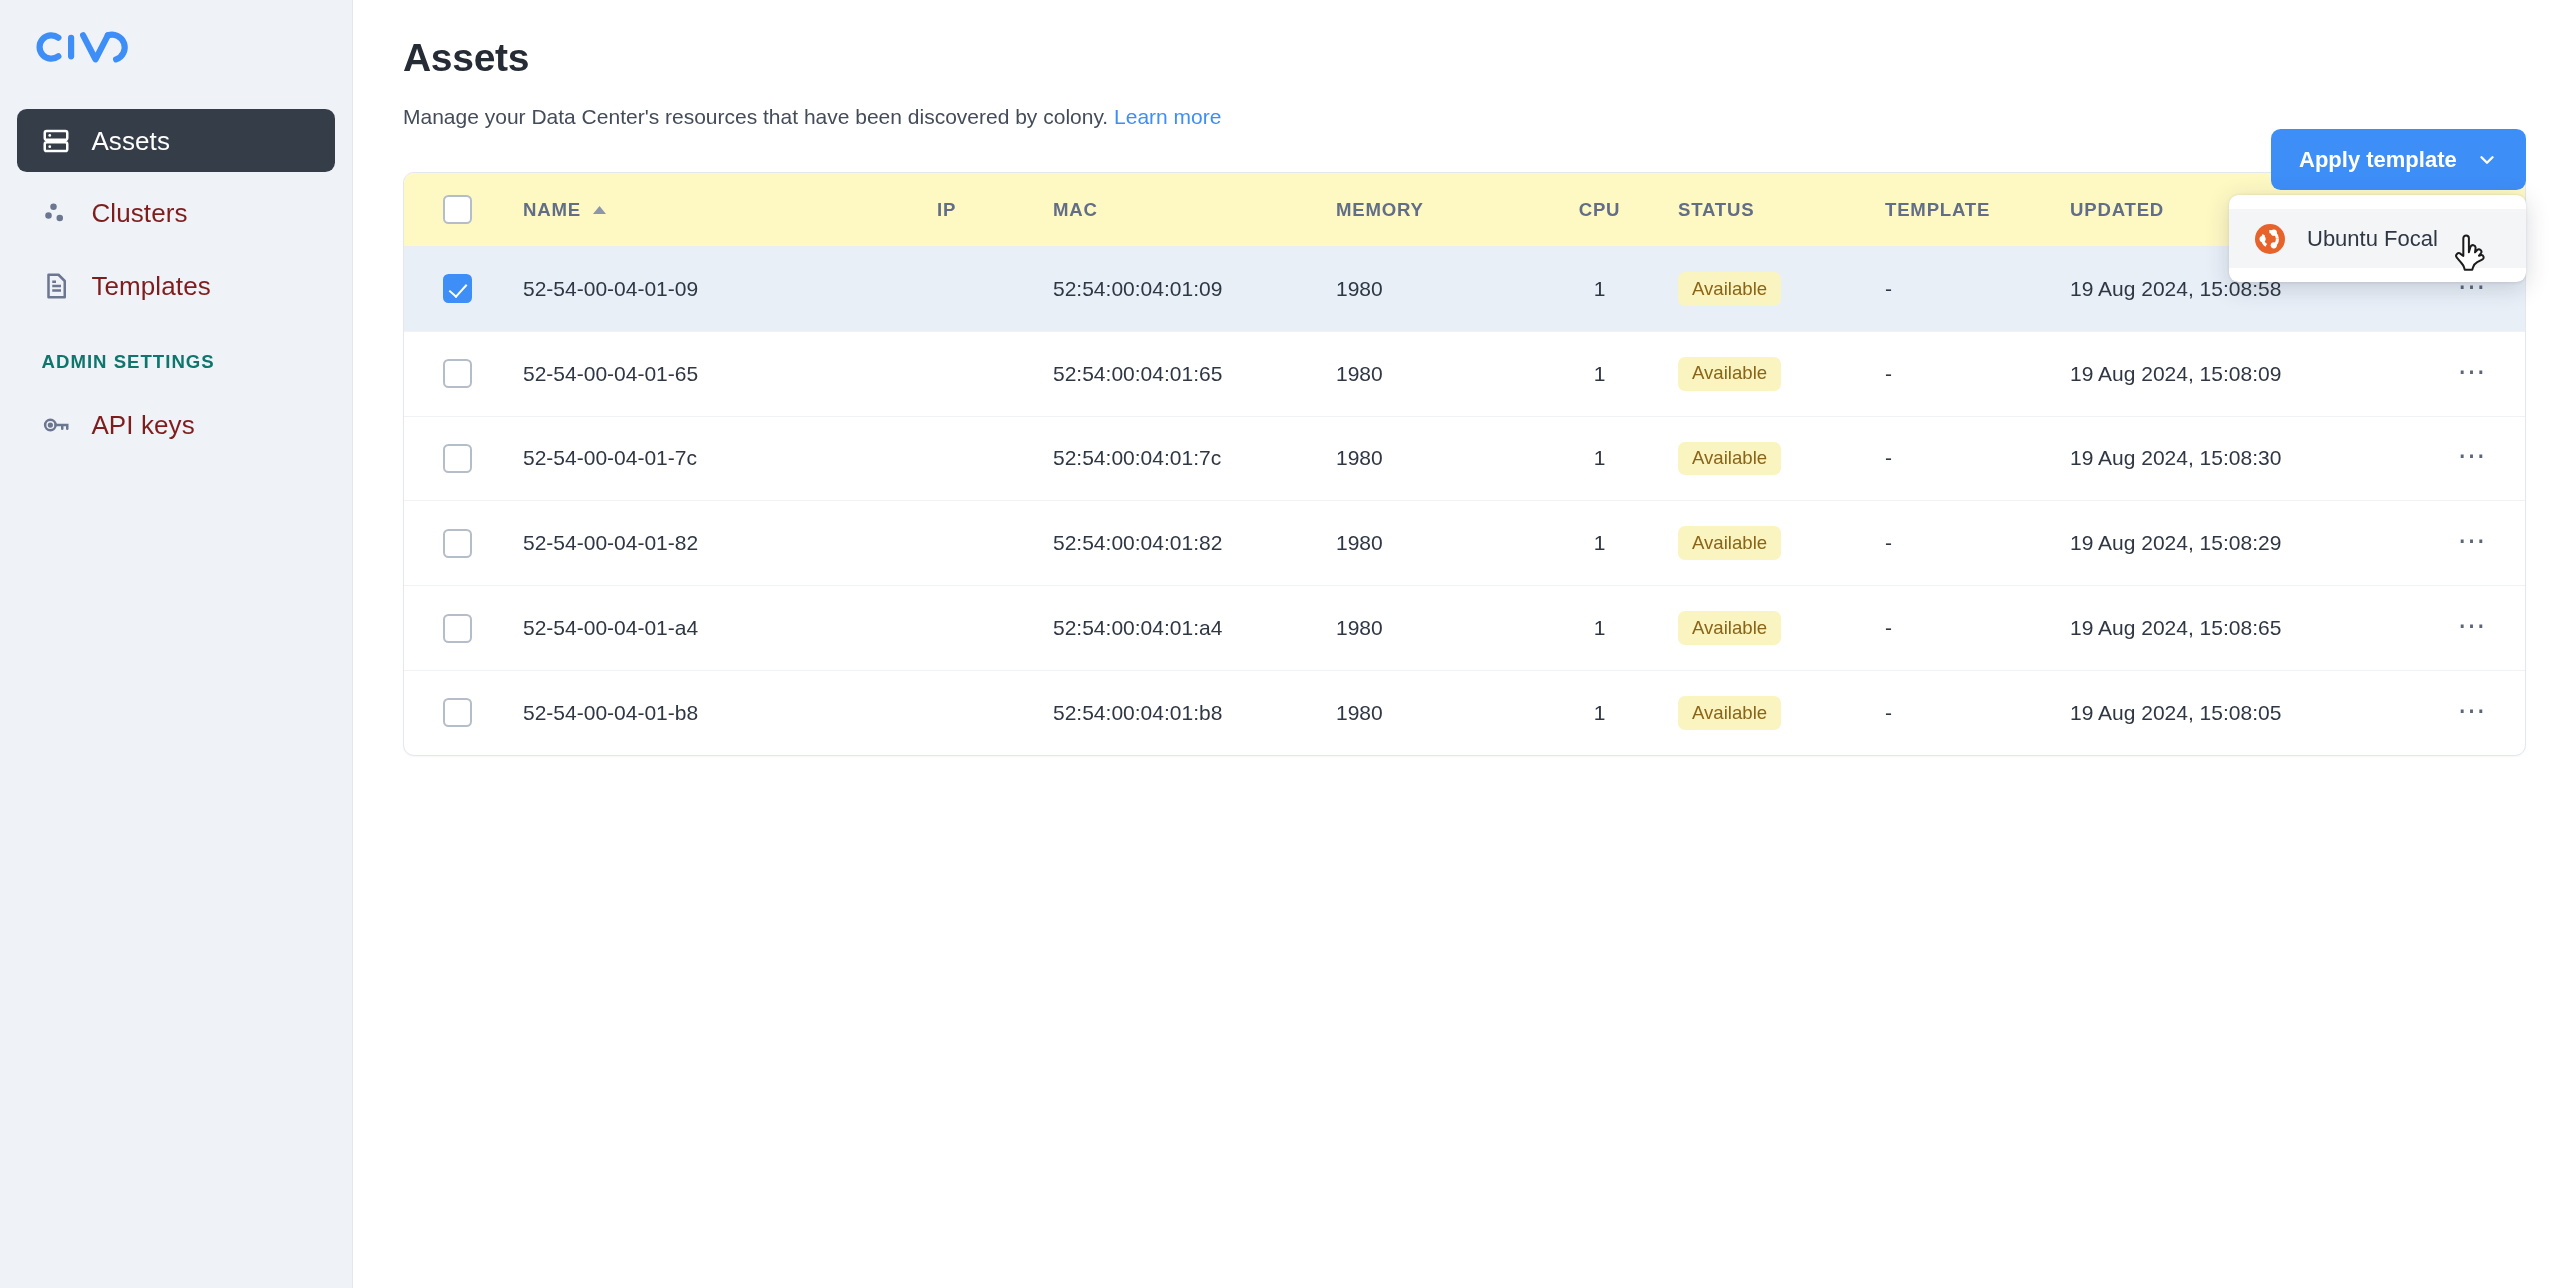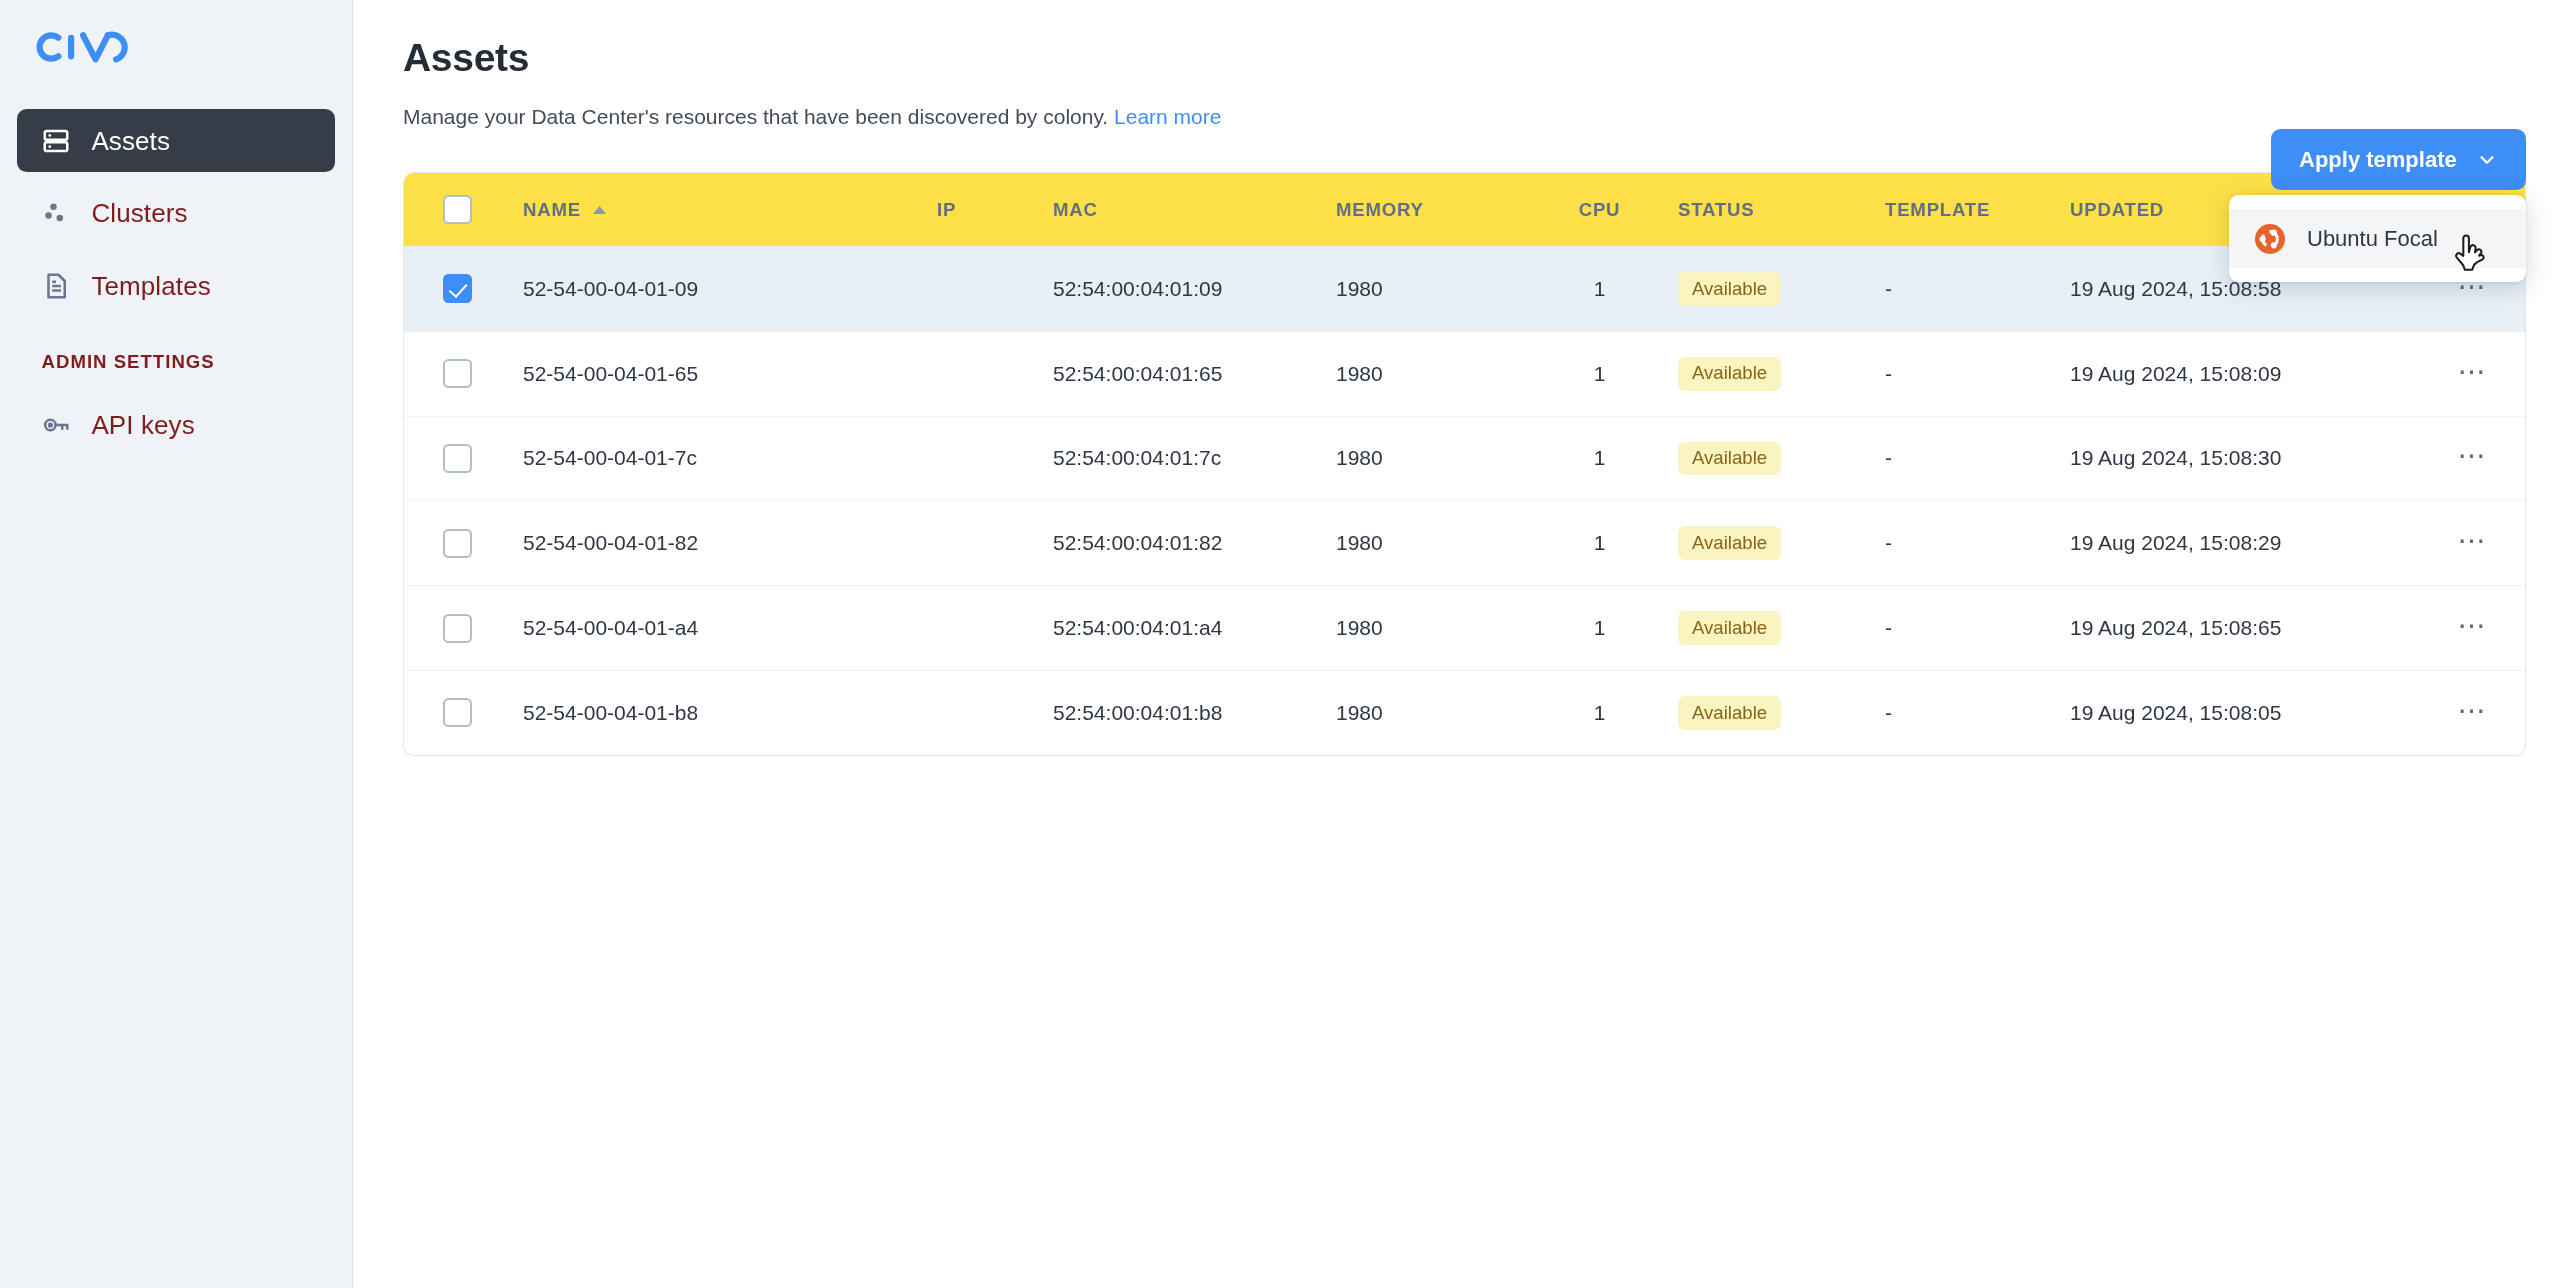--- a/index.html
+++ b/index.html
@@ -33,21 +33,21 @@
     color: #7f1d1d;
     font-size: 26px;
   }
   .nav-item.active { background: #353d49; color: #ffffff; }
   .nav-icon { width: 32px; height: 32px; display: flex; align-items: center; justify-content: center; flex: 0 0 32px; }
   .nav-icon svg { width: 30px; height: 30px; display: block; }
   .nav-label { line-height: 1; letter-spacing: 0.1px; }
 
   .section-title {
     font-size: 18.6px; font-weight: bold; letter-spacing: 1px;
-    color: #7f1d1d; padding: 23.5px 0 21px 25px;
+    color: #0f766e; padding: 23.5px 0 21px 25px;
   }
 
   
   .main { flex: 1; height: 100%; background: #ffffff; display: flex; flex-direction: column; min-width: 0; }
 
   .topbar {
     height: 86px; flex: 0 0 86px;
     background: #eff2f7;
     border-bottom: 1.4px solid #e4e8ef;
     display: flex; align-items: center; justify-content: space-between;
@@ -103,21 +103,21 @@
   
   .table-card {
     margin-top: 43px;
     border: 1.4px solid #e3e7ee;
     border-radius: 11px;
     background: #fff;
     overflow: hidden;
     box-shadow: 0 0.7px 1.4px rgba(40,50,70,.04);
   }
   table { width: 100%; border-collapse: collapse; table-layout: fixed; }
-  thead tr { background: #fde047; }
+  thead tr { background: #fef9c3; }
   th {
     text-align: left;
     font-size: 18.6px; font-weight: bold; letter-spacing: 0.8px;
     color: #626e88;
     padding: 22px 0;
     border-bottom: 1.4px solid #eaeef4;
   }
   th.c-chk, td.c-chk { width: 119px; padding-left: 39px; }
   th.c-name, td.c-name { width: 414px; }
   th.c-ip,   td.c-ip   { width: 116px; }

